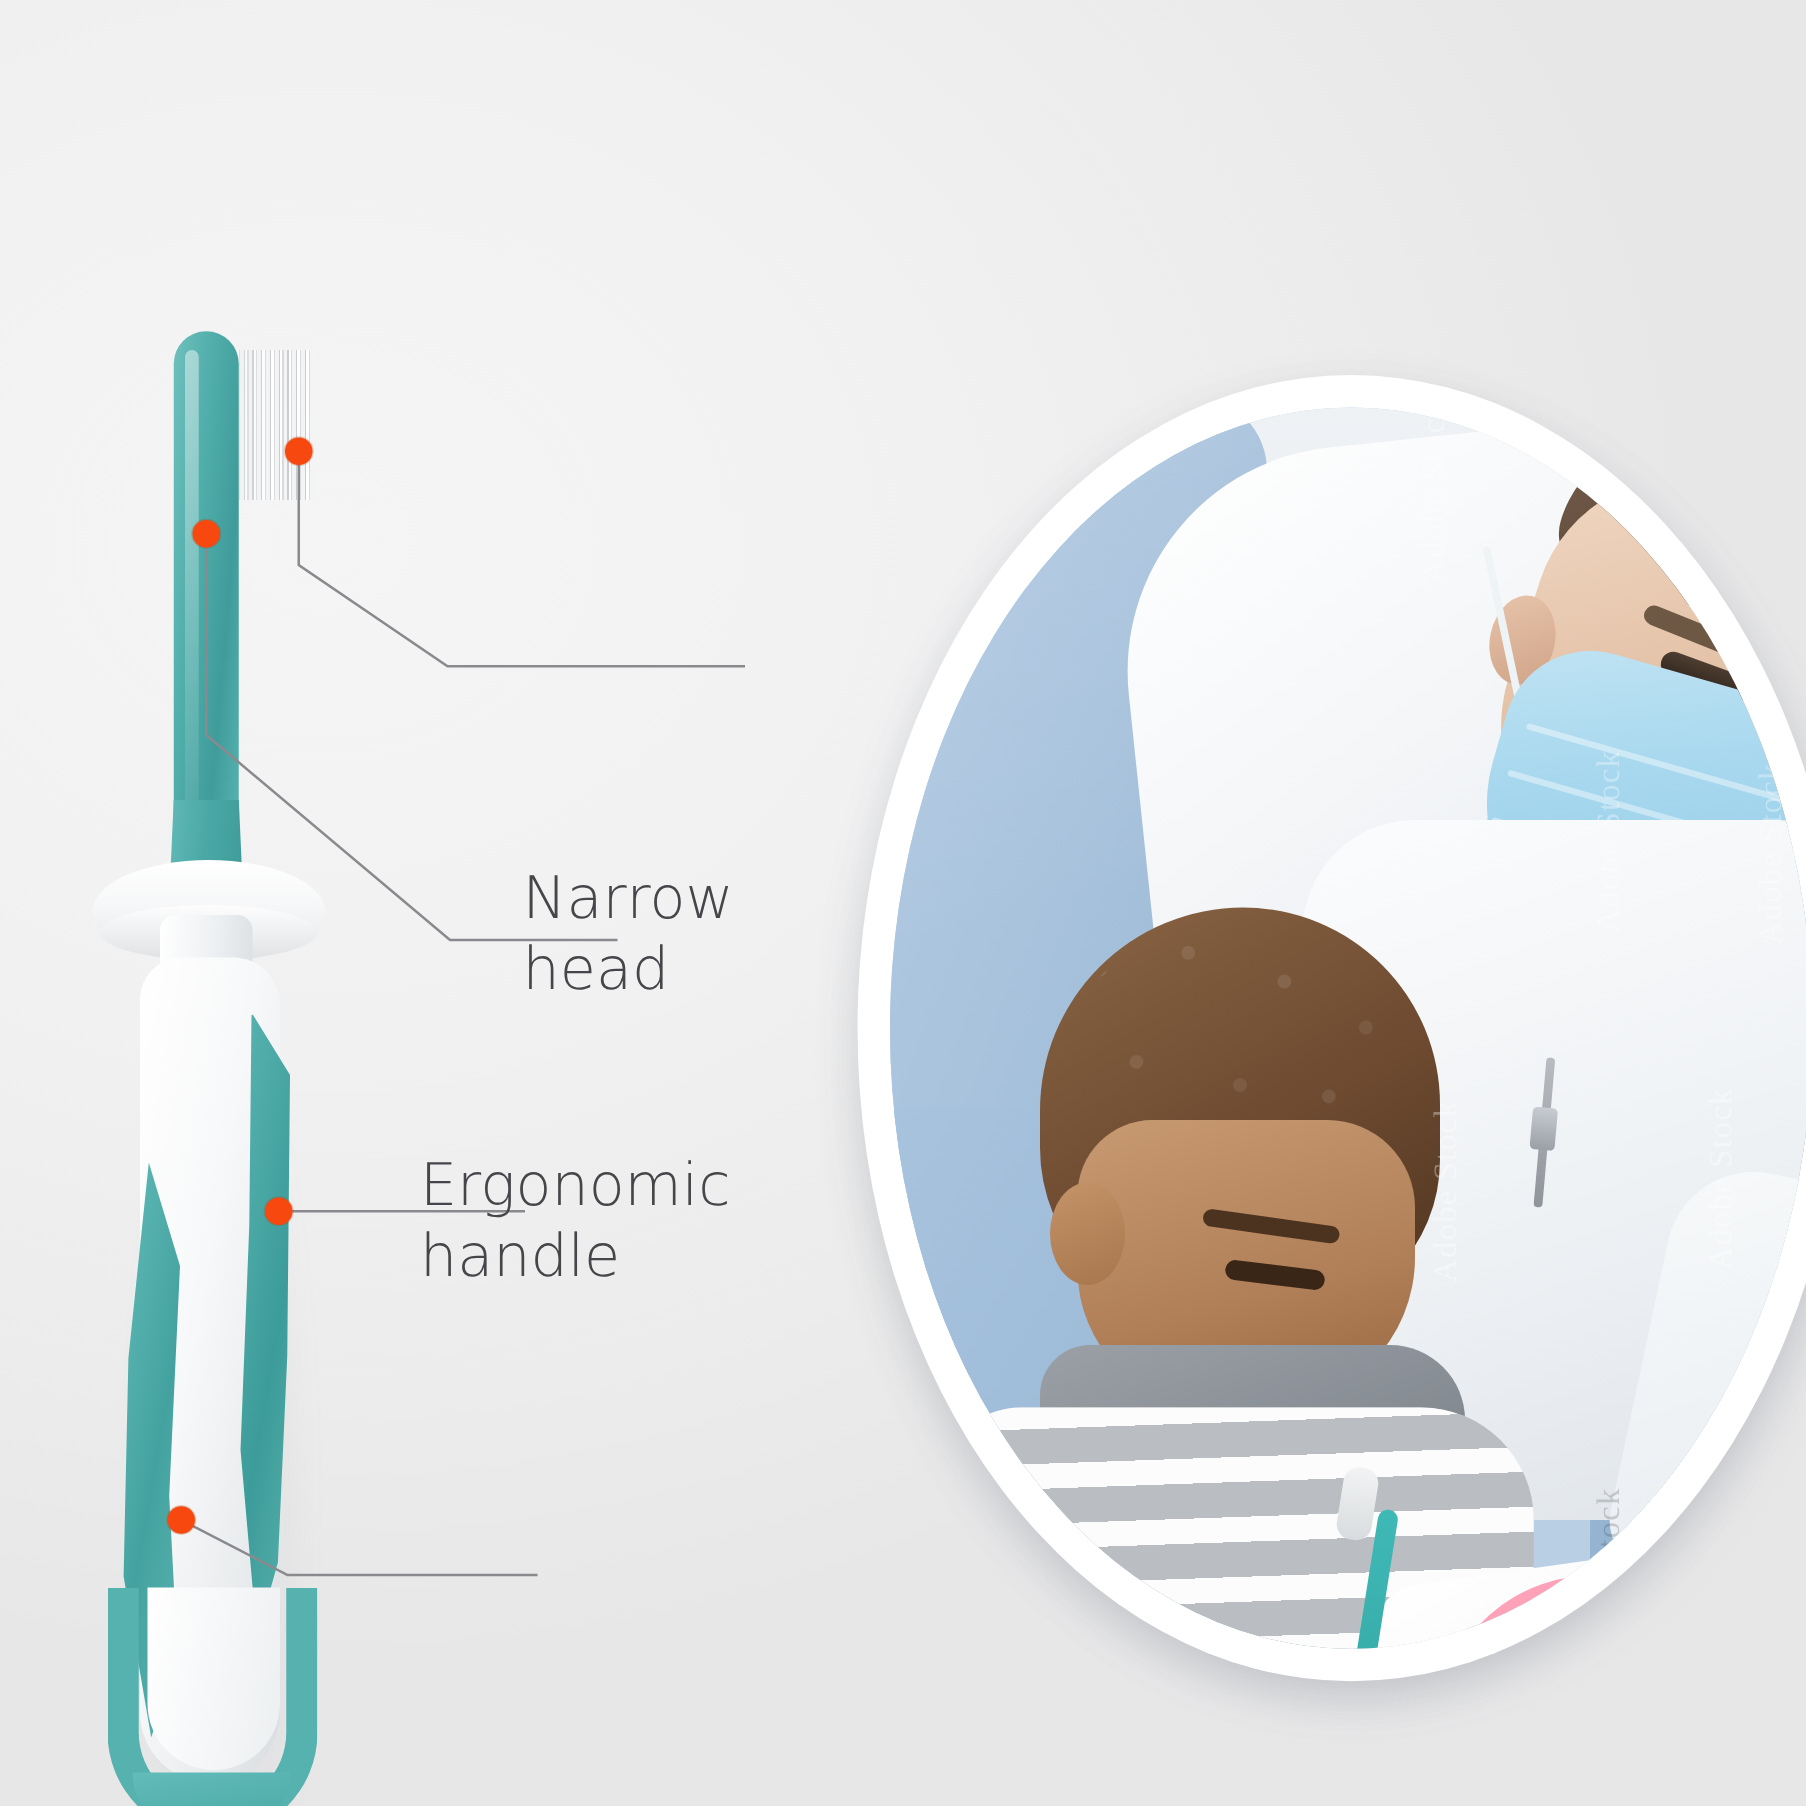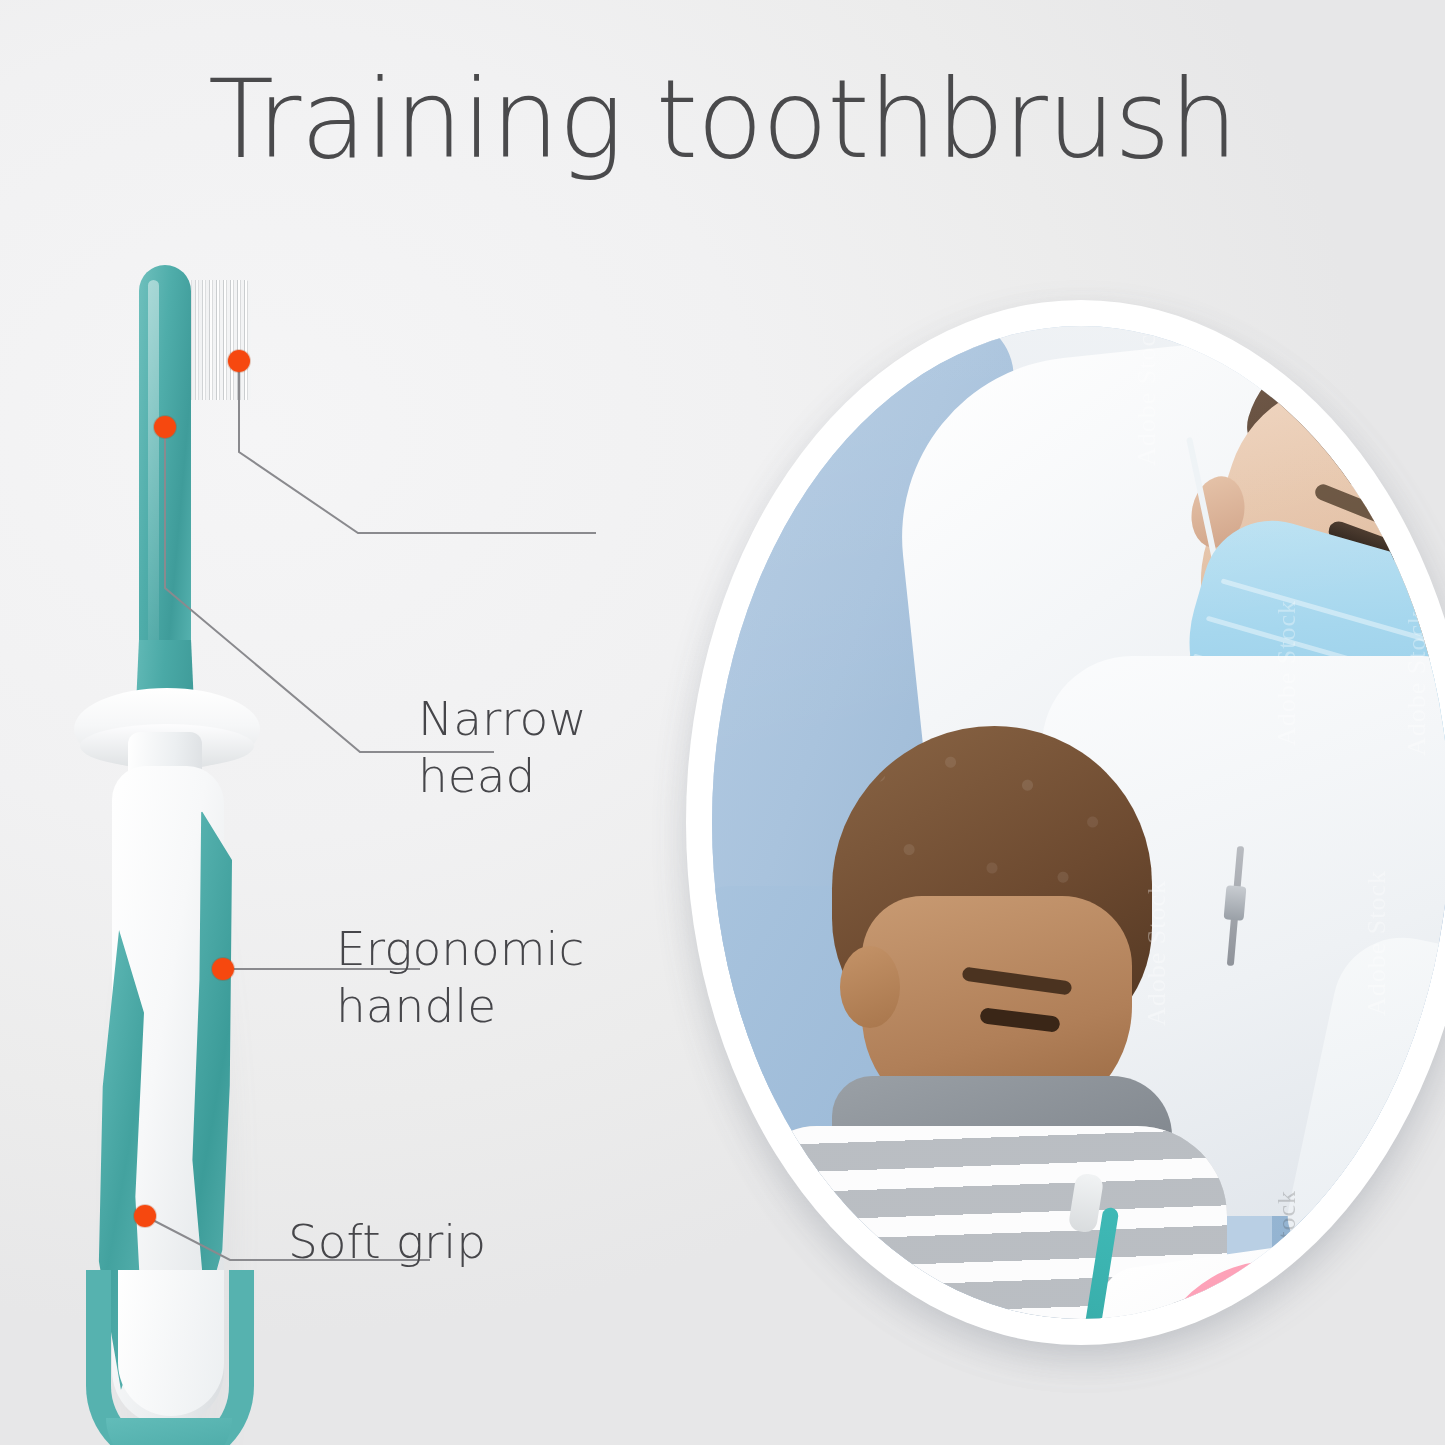--- a/index.html
+++ b/index.html
@@ -451,21 +451,20 @@
     pointer-events:auto;
   }
 
   #lead-svg { position:absolute; left:0; top:0; }
 </style>
 </head>
 <body>
 
 <div id="poster">
 
-  <div id="title">Training toothbrush</div>
 
   <div id="photo-wrap">
     <div id="photo-shadow"></div>
     <div id="photo-ring"></div>
 
     <div id="photo">
 
       <div class="ph bg-upper"></div>
       <div class="ph chair-back"></div>
       <div class="ph chair-seat"></div>
@@ -557,16 +556,15 @@
     <div class="dot" style="left:212px;  top:958px;"></div>
     <div class="dot" style="left:134px;  top:1205px;"></div>
 
 
     <div class="callout-label" style="left:418px; top:690px;">Narrow
 head</div>
 
     <div class="callout-label" style="left:336px; top:920px;">Ergonomic
 handle</div>
 
-    <div class="callout-label" style="left:288px; top:1213px;">Soft grip</div>
   </div>
 
 </div>
 
 </body></html>

